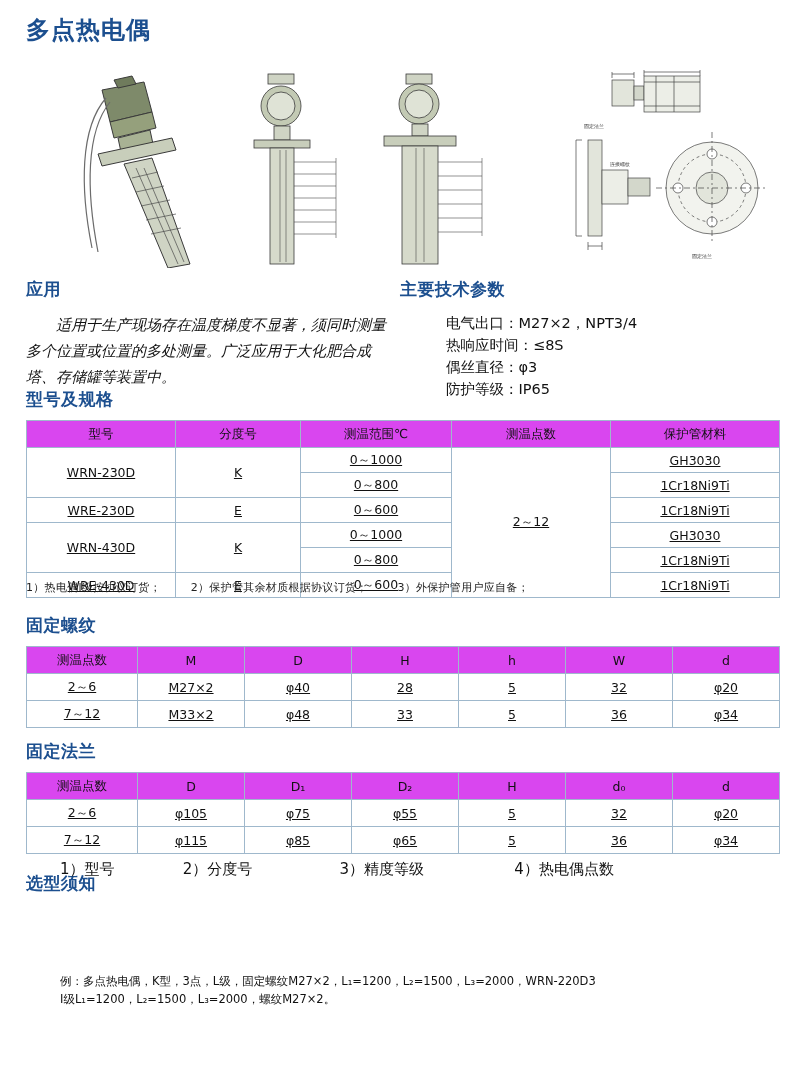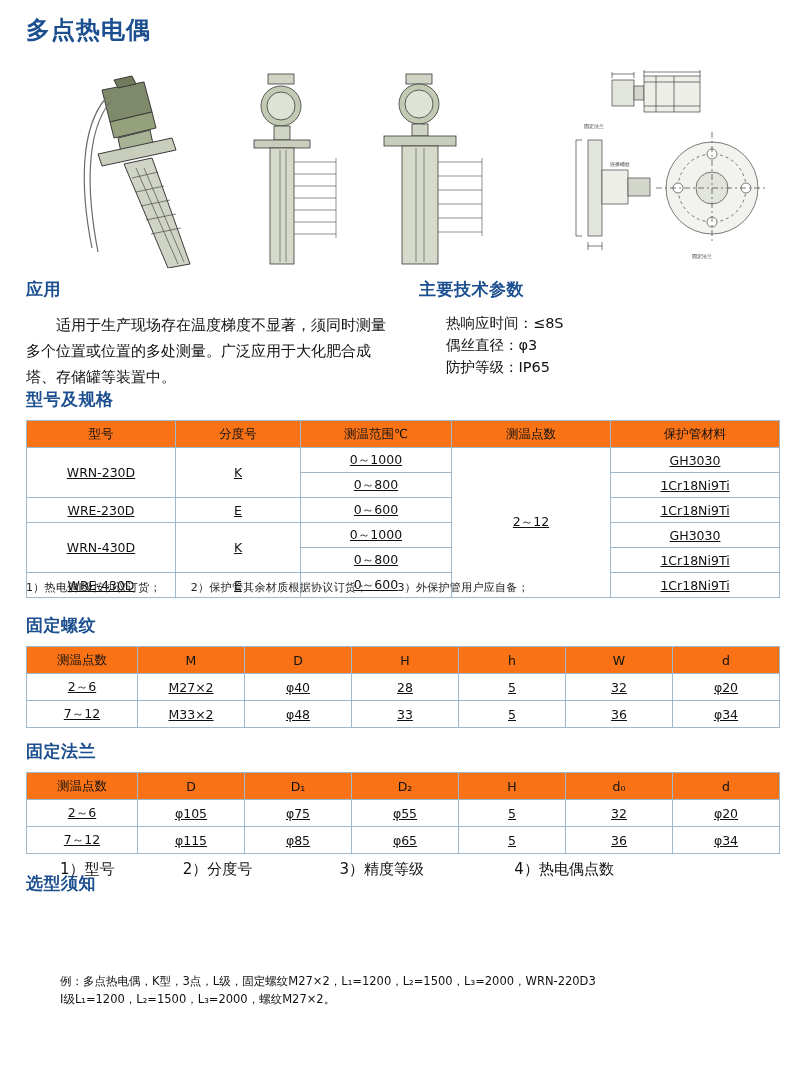--- a/index.html
+++ b/index.html
@@ -58,22 +58,23 @@
   .app-body {
     position: absolute;
     left: 26px;
     top: 312px;
     width: 372px;
     font-size: 15px;
     line-height: 26px;
     text-indent: 2em;
     color: #111;
     font-family: "DejaVu Sans", "Liberation Sans", sans-serif;
-  }
-  .param-head { position: absolute; left: 419px; top: 278px; }
+    font-style: italic;
+  }
+  .param-head { position: absolute; left: 400px; top: 278px; }
   .param-body {
     position: absolute;
     left: 446px;
     top: 312px;
     width: 330px;
     font-size: 14.5px;
     line-height: 22px;
     color: #111;
     font-family: "DejaVu Sans", "Liberation Sans", sans-serif;
   }
@@ -85,21 +86,21 @@
     font-family: "DejaVu Sans", "Liberation Sans", sans-serif;
     color: #111;
   }
   table td, table th {
     border: 1px solid #9fb8cc;
     text-align: center;
     font-weight: normal;
     padding: 0;
   }
   thead td, thead th {
-    background: #f97316;
+    background: #d946ef;
     height: 26px;
     font-size: 12.5px;
   }
   tbody td { height: 26px; text-decoration: underline; }
 
   .spec-head { position: absolute; left: 26px; top: 388px; }
   .spec-table { position: absolute; left: 26px; top: 420px; }
   .spec-table td.model { width: 148px; }
   .spec-table td.grade { width: 124px; }
   .spec-table td.range { width: 150px; }
@@ -254,20 +255,21 @@
       <text x="122" y="192" font-size="5" fill="#333" font-family="DejaVu Sans, sans-serif">固定法兰</text>
     </svg>
 
   </div>
 
   <div class="sec-head app-head">应用</div>
   <div class="app-body">适用于生产现场存在温度梯度不显著，须同时测量多个位置或位置的多处测量。广泛应用于大化肥合成塔、存储罐等装置中。</div>
 
   <div class="sec-head param-head">主要技术参数</div>
   <div class="param-body">
+    <div>电气出口：M27×2，NPT3/4</div>
     <div>热响应时间：≤8S</div>
     <div>偶丝直径：φ3</div>
     <div>防护等级：IP65</div>
   </div>
 
   <div class="sec-head spec-head">型号及规格</div>
   <table class="spec-table">
     <thead>
       <tr>
         <td class="model">型号</td>

